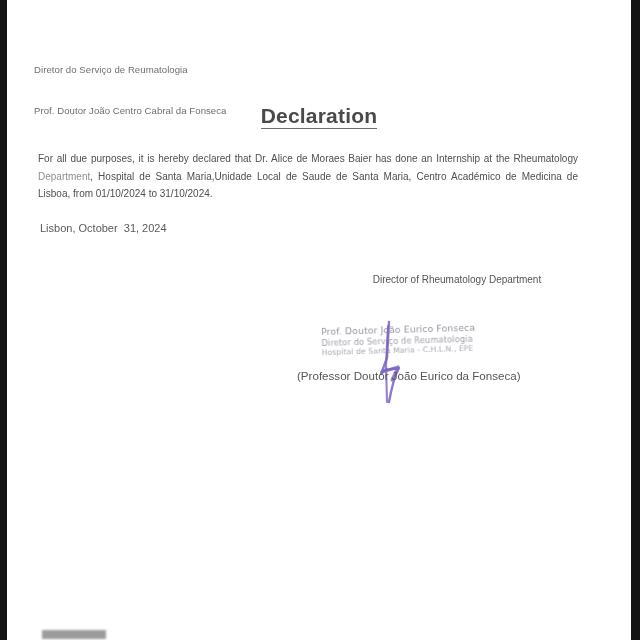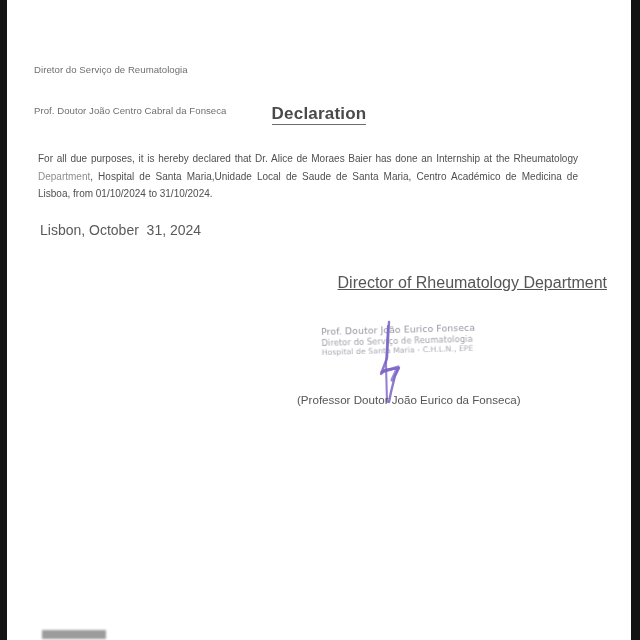--- a/index.html
+++ b/index.html
@@ -51,21 +51,21 @@
     white-space: pre;
   }
   .doc-header div { white-space: pre; }
 
   .doc-title {
     position: absolute;
     left: 0;
     right: 0;
     top: 104px;
     text-align: center;
-    font-size: 17px;
+    font-size: 21px;
     font-weight: bold;
     color: #4a4a4a;
     letter-spacing: 0.2px;
   }
   .doc-title span {
     border-bottom: 1.6px solid #6d6d6d;
     padding-bottom: 1px;
   }
 
   .body-text {
@@ -78,35 +78,34 @@
     color: #4f4f4f;
     text-align: justify;
     text-justify: inter-word;
   }
   .body-text .lighter { color: #8e8e8e; }
 
   .date-line {
     position: absolute;
     left: 33px;
     top: 222px;
-    font-size: 14px;
+    font-size: 11px;
     color: #5a5a5a;
     white-space: pre;
   }
 
   .role-line {
     position: absolute;
     left: 300px;
     top: 274px;
     width: 300px;
-    text-align: right;
-    font-size: 16px;
+    text-align: center;
+    font-size: 10px;
     color: #555555;
     white-space: pre;
-    text-decoration: underline;
   }
 
   
   .stamp {
     position: absolute;
     left: 314px;
     top: 326px;
     width: 200px;
     transform: rotate(-1.6deg);
     transform-origin: left top;
@@ -130,21 +129,20 @@
   }
 
   .signature-name {
     position: absolute;
     left: 290px;
     top: 369px;
     width: 320px;
     font-size: 11.6px;
     color: #555555;
     white-space: pre;
-    margin-top: 24px;
   }
 
   .footer-smudge {
     position: absolute;
     left: 35px;
     top: 630px;
     width: 64px;
     height: 9px;
     background: #8b8b8b;
     filter: blur(1.2px);

